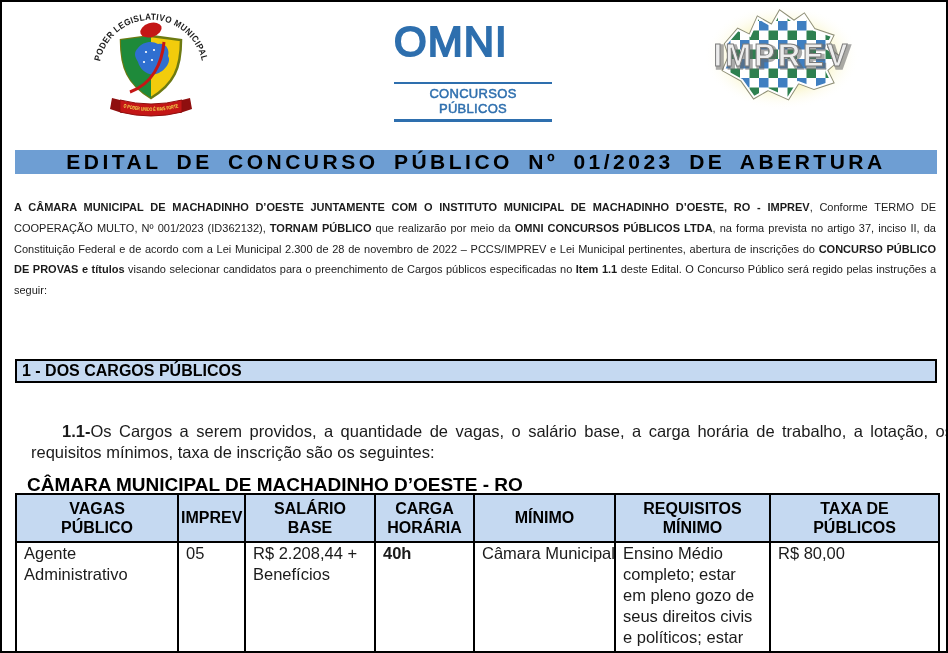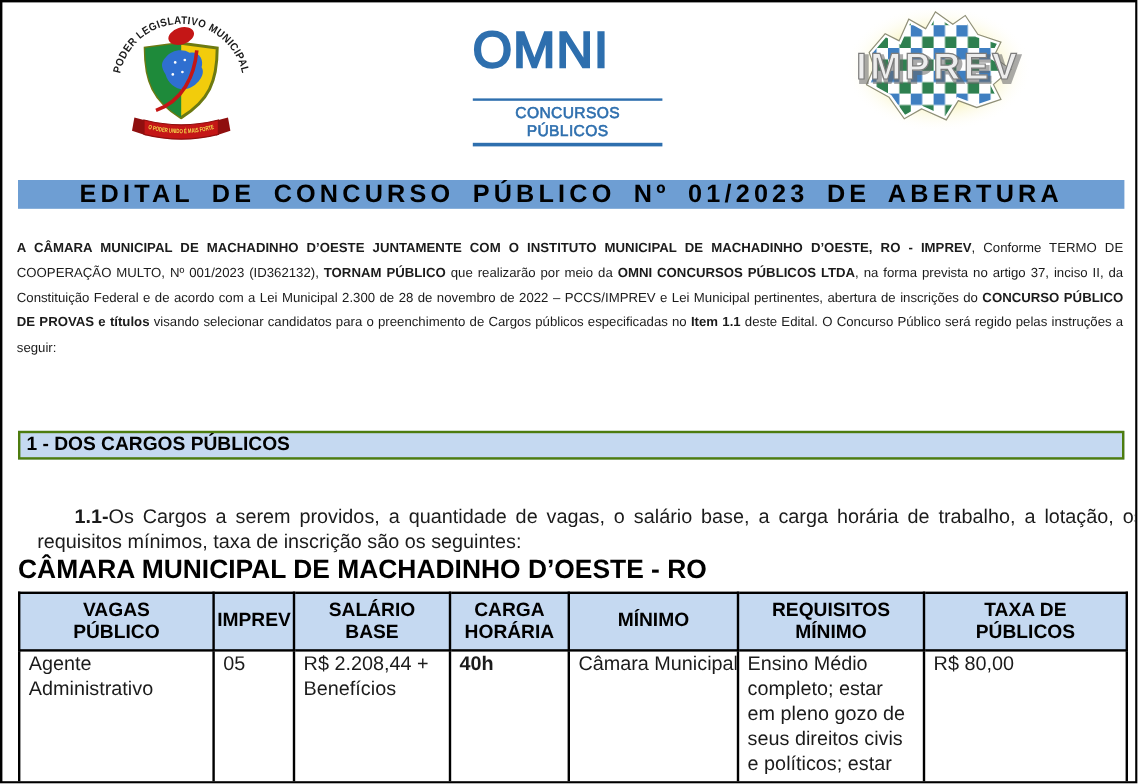--- a/index.html
+++ b/index.html
@@ -26,29 +26,29 @@
     white-space:nowrap; overflow:hidden;
   }
 
   
   .intro { position:absolute; top:183px; left:0; width:922px; margin:12px;
            font-size:11px; line-height:20.8px; text-align:justify; }
   .b { font-weight:bold; }
 
   .section-header {
     position:absolute; top:357px; left:13px; width:922px; height:24px; box-sizing:border-box;
-    background:#C5D9F1; border:2px solid #4d7c0f; font-weight:bold; font-size:16px;
+    background:#C5D9F1; border:2px solid #000000; font-weight:bold; font-size:16px;
     line-height:20px; padding-left:5px; color:#000;
   }
 
   .item11 { position:absolute; top:403px; left:13px; width:922px; margin:16px;
             font-size:16.5px; line-height:20.8px; text-align:justify; text-indent:31px; }
 
-  .subheading { position:absolute; top:460px; left:13px; margin:0;
-                font-weight:bold; font-size:22px; color:#000; }
+  .subheading { position:absolute; top:460px; left:13px; margin:12px;
+                font-weight:bold; font-size:19px; color:#000; }
 
   
   .jobs-table { position:absolute; top:491px; left:13px; width:923px;
                 border-collapse:collapse; table-layout:fixed; }
   .jobs-table th, .jobs-table td { border:2px solid #000; box-sizing:border-box; }
   .jobs-table th {
     background:#C5D9F1; color:#000; font-weight:bold; font-size:16px;
     text-align:center; vertical-align:middle; white-space:pre-line;
     line-height:19.5px; height:48px; padding:1px 2px;
   }

